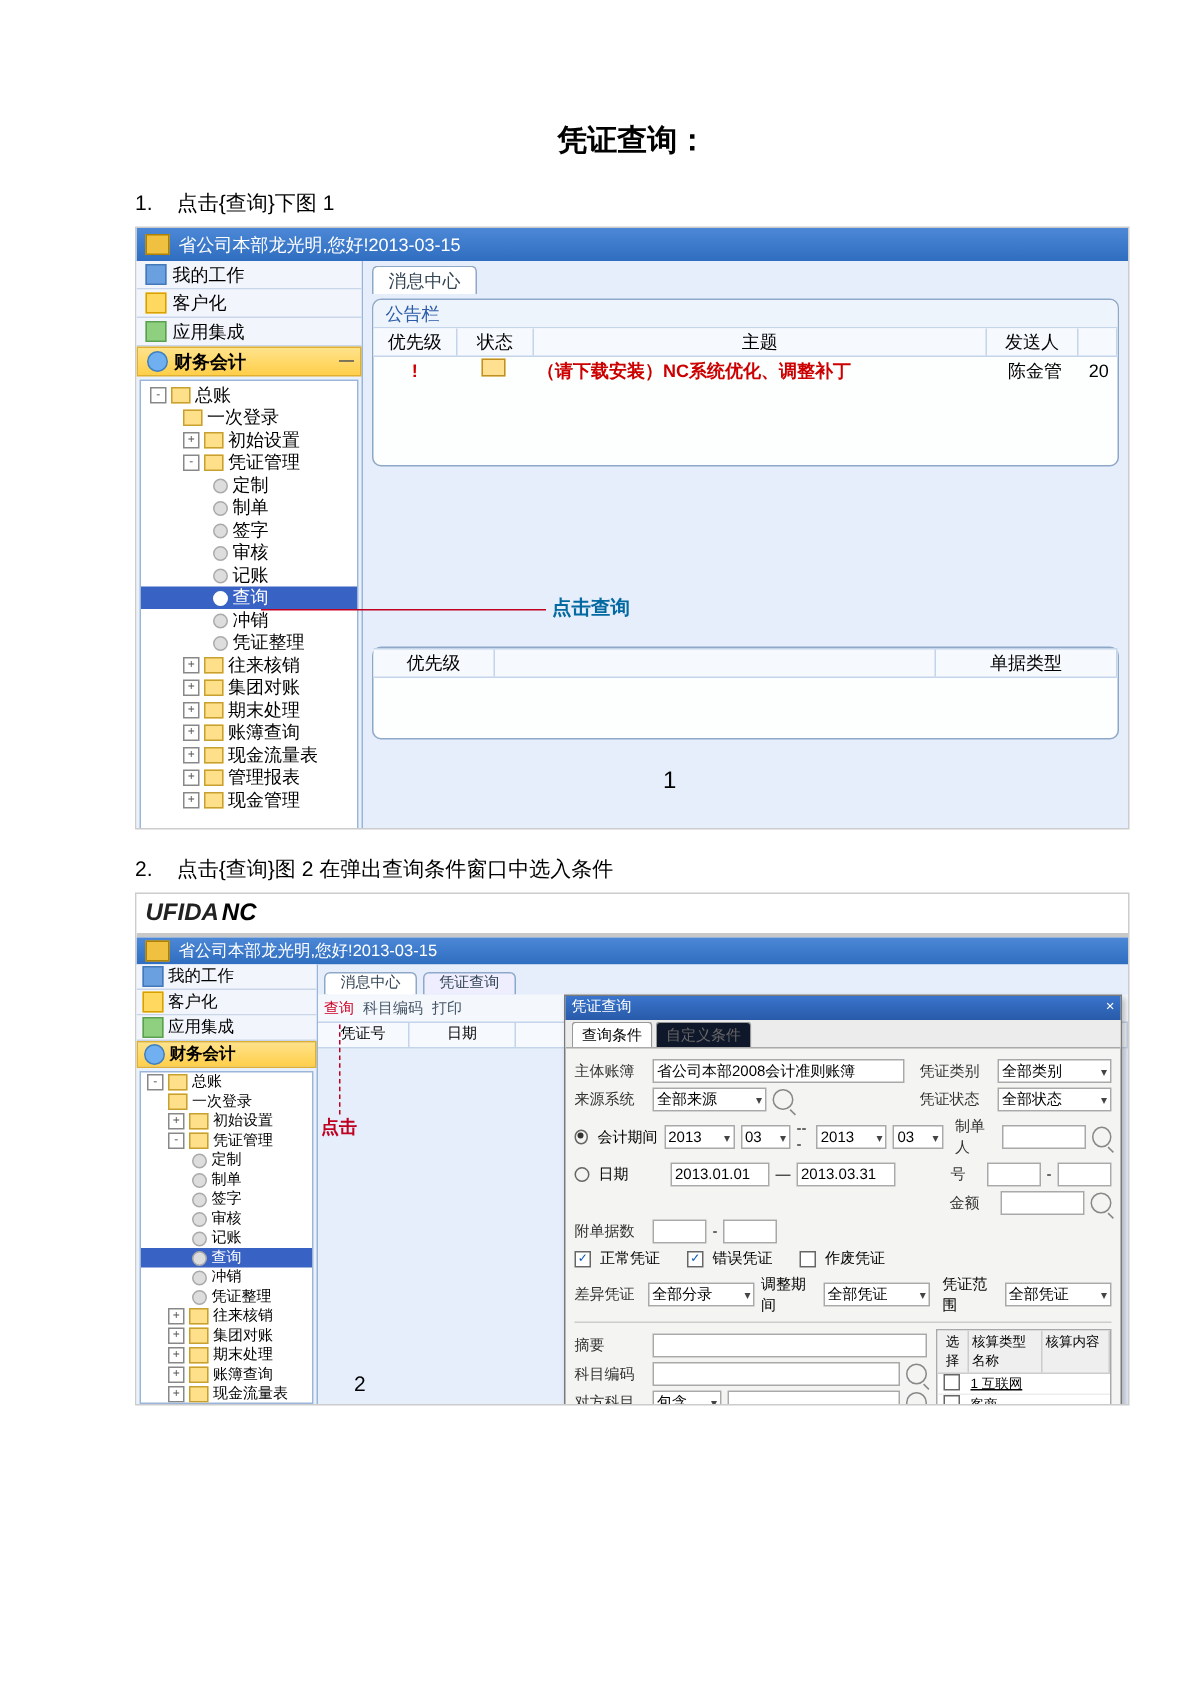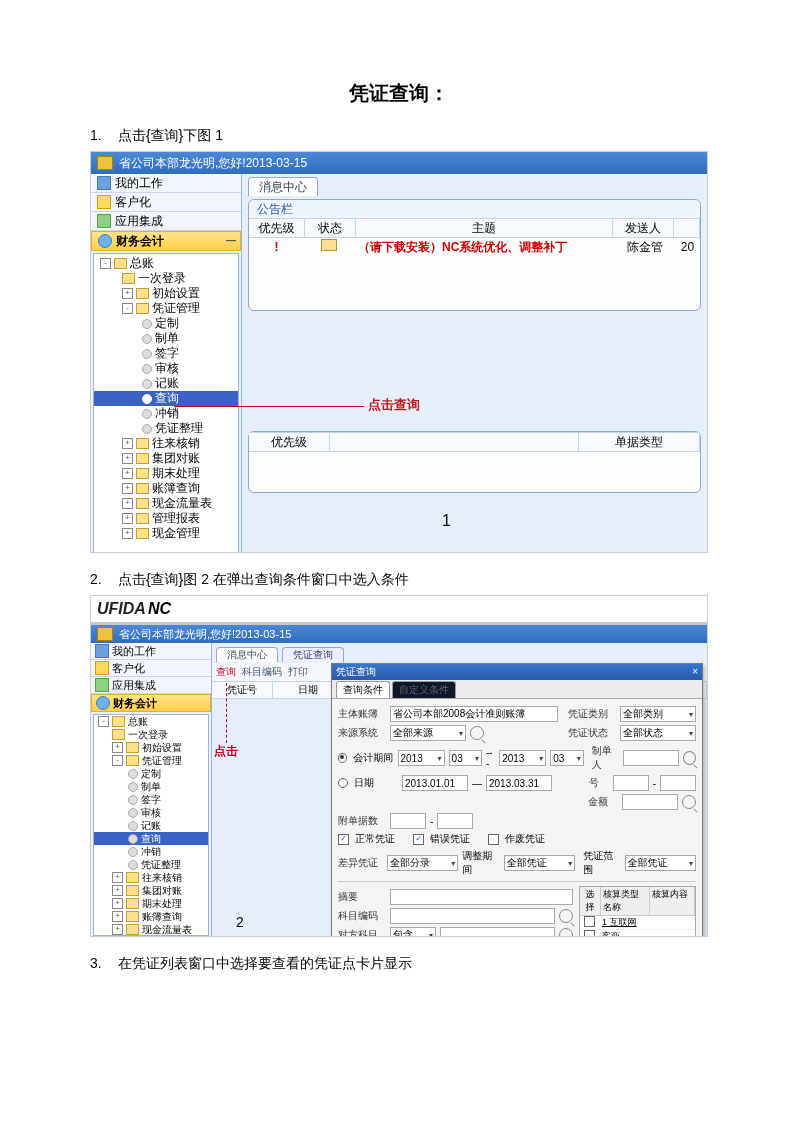--- a/index.html
+++ b/index.html
@@ -4,21 +4,21 @@
 <style>
   body {
     margin: 0;
     font-family: "Microsoft YaHei", SimSun, Arial, sans-serif;
     background: #fff;
     width: 793px;
     font-size: 14px;
     color: #000;
   }
   .page {
-    padding: 80px 85px 40px 90px;
+    padding: 80px 40px 40px 90px;
   }
   .title {
     text-align: center;
     font-size: 20px;
     font-weight: bold;
     margin-bottom: 20px;
   }
   .step {
     margin: 8px 0 6px 0;
     font-size: 14px;
@@ -173,21 +173,21 @@
   .th2-a { width:80px; }
   .th2-b { flex:1; }
   .th2-c { width:120px; }
   .annot-line {
     position:absolute;
     border-top:1px solid #c00020;
     height:0;
   }
   .annot-text {
     position:absolute;
-    color:#b91c1c;
+    color:#0369a1;
     font-size:13px;
     font-weight:bold;
   }
   .fig-num {
     position:absolute;
     font-size:16px;
     color:#000;
   }
   
   .ss2 { height: 340px; }
@@ -756,17 +756,13 @@
                   </div>
               </div>
             </div>
           </div>
         </div>
       </div>
       <div class="fig2num">2</div>
     </div>
   </div>
 
-  <div class="step">
-    <span class="step-num">3.</span>
-    <span>在凭证列表窗口中选择要查看的凭证点卡片显示</span>
-  </div>
 </div>
 
 </body></html>

